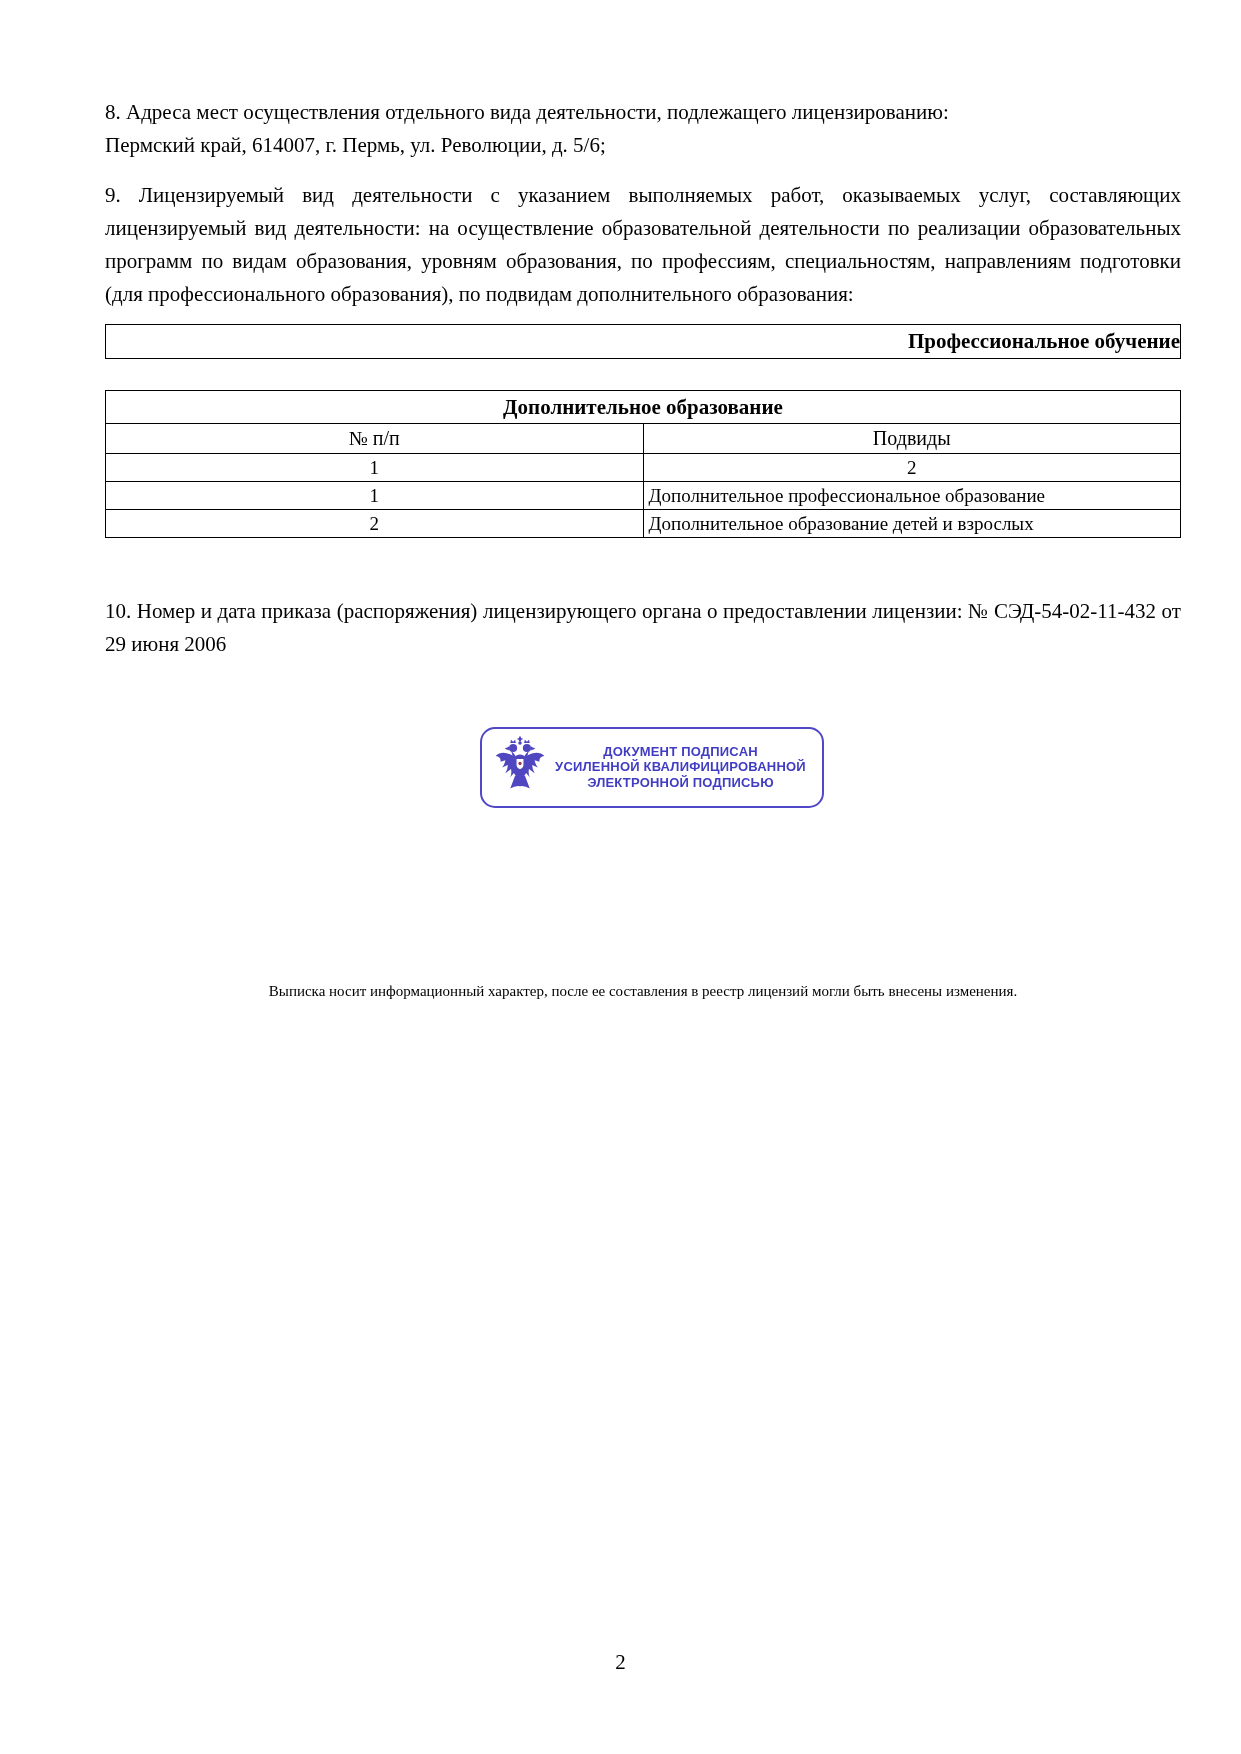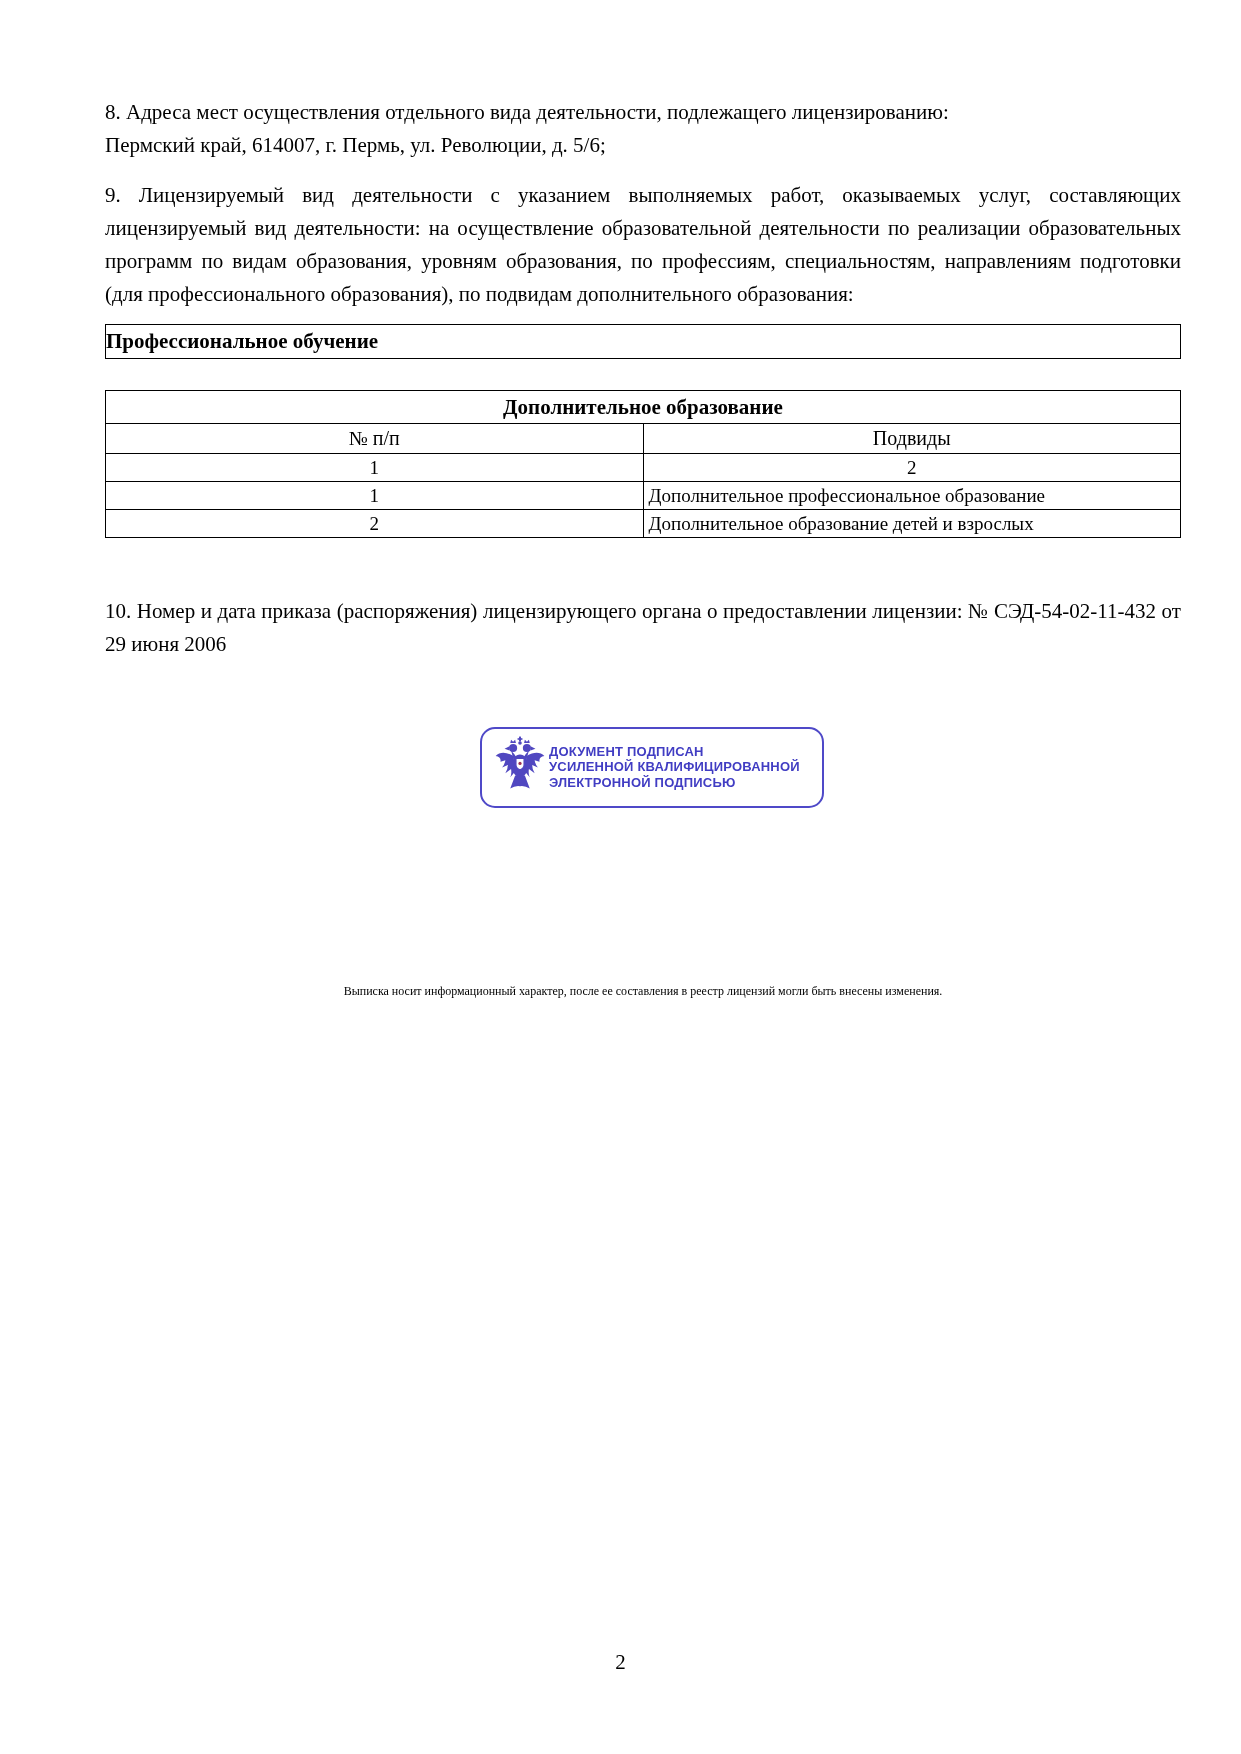--- a/index.html
+++ b/index.html
@@ -17,21 +17,21 @@
   .para { font-size: 21px; line-height: 33px; }
   .justify { text-align: justify; }
   .item9 { margin-top: 17px; }
   .item10 { margin-top: 57px; }
 
   table { width: 100%; border-collapse: collapse; table-layout: fixed; }
   td { border: 1.5px solid #000; overflow: hidden; }
 
   .t1 { margin-top: 13px; }
   .t1 td {
-    height: 34px; text-align: left; vertical-align: middle;
+    height: 34px; text-align: right; vertical-align: middle;
     font-weight: bold; font-size: 21px;
   }
 
   .t2 { margin-top: 31px; }
   .t2 .cap td { height: 33px; font-weight: bold; font-size: 21px; text-align: center; vertical-align: middle; }
   .t2 .hdr td { height: 30px; font-size: 20px; text-align: center; vertical-align: middle; }
   .t2 .numrow td { height: 28px; font-size: 19px; text-align: center; vertical-align: middle; }
   .t2 .datarow td { height: 28px; font-size: 19px; vertical-align: middle; }
   .t2 .c1 { width: 118px; text-align: center; }
   .t2 .datarow .c2 { text-align: left; padding-left: 5px; }
@@ -43,28 +43,29 @@
     border: 2px solid #4f49c8;
     border-radius: 15px;
     padding: 7px 10px 8px 9px;
     color: #413dc3;
     font-family: "Liberation Sans", sans-serif;
   }
   .stamp-top { display: flex; align-items: center; }
   .stamp-eagle { flex: 0 0 58px; width: 58px; text-align: center; }
   .stamp-title {
     flex: 1 1 auto;
+    text-align: center;
     font-weight: bold;
     font-size: 13px;
     line-height: 15.5px;
     letter-spacing: 0.2px;
   }
   .stamp-info { margin-top: 5px; font-size: 9.5px; line-height: 12.5px; }
 
-  .footer-note { margin-top: 172px; text-align: center; font-size: 12px; line-height: 22px; }
+  .footer-note { margin-top: 172px; text-align: center; font-size: 15px; line-height: 22px; }
 
   .page-number {
     position: absolute;
     top: 1650px; left: 0;
     width: 100%;
     text-align: center;
     font-size: 21px;
   }
 </style>
 </head>

